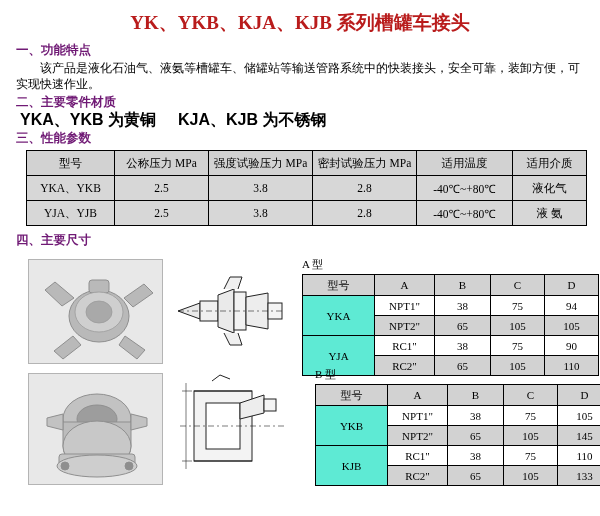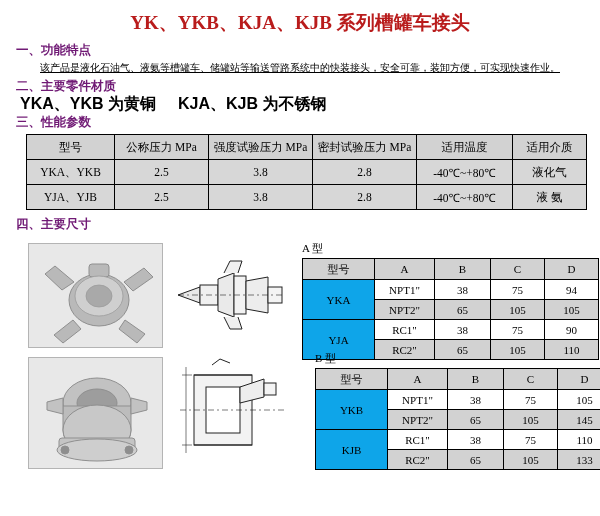--- a/index.html
+++ b/index.html
@@ -32,26 +32,25 @@
     color: #b91c1c;
   }
   .section-head {
     color: #701a75;
     font-weight: bold;
     font-size: 12.5px;
     font-family: "Liberation Sans", sans-serif;
     margin: 2px 0 1px 6px;
   }
   .para {
-    font-size: 10px;
+    font-size: 12px;
     line-height: 16px;
     margin: 0 6px 0 6px;
     text-indent: 24px;
     font-family: "Liberation Sans", sans-serif;
-    text-decoration: underline;
   }
   .material-line {
     font-size: 16px;
     line-height: 16px;
     margin: 0 6px 0 10px;
     font-family: "Liberation Sans", sans-serif;
     font-weight: bold;
   }
   .material-line .gap {
     display: inline-block;
@@ -118,21 +117,21 @@
     font-size: 11px;
     font-family: "Liberation Serif", serif;
     height: 19px;
     padding: 0;
   }
   table.dim tr.head td {
     background: #d2d2d2;
     height: 20px;
   }
   table.dim td.model {
-    background: #0ea5e9;
+    background: #5eead4;
   }
   table.dim td.grey {
     background: #d2d2d2;
   }
   table.dim td.white {
     background: #ffffff;
   }
 
   .blk {
     position: absolute;

